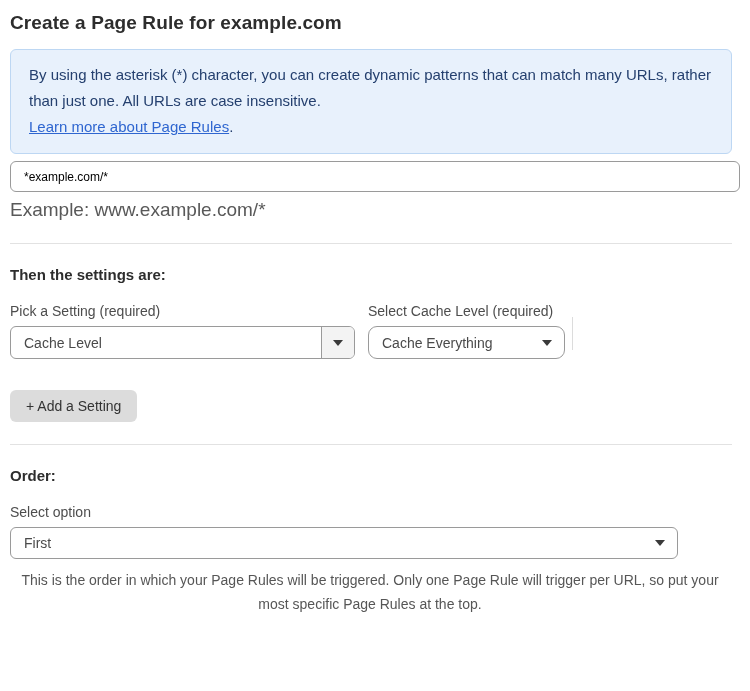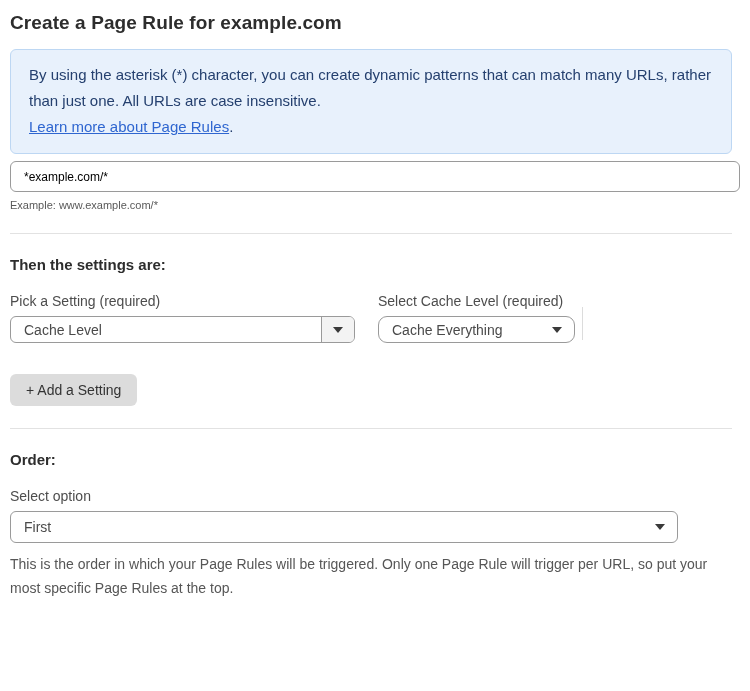--- a/index.html
+++ b/index.html
@@ -39,21 +39,21 @@
   }
   .info-box .info-link-suffix { color: #25406f; }
 
   
   .field-label {
     font-size: 14px;
     color: #4d4d4d;
     margin-top: 24px;
   }
   .helper-text {
-    font-size: 11px;
+    font-size: 19px;
     color: #595959;
     margin-top: 7px;
   }
 
   
   .text-input {
     display: block;
     width: 730px;
     height: 31px;
     margin-top: 7px;
@@ -74,28 +74,28 @@
   }
 
   .section-heading {
     font-size: 15px;
     font-weight: 700;
     color: #2d2d2d;
     margin-top: 22px;
   }
 
   
-  .settings-row { display: flex; margin-top: 0; gap: 10px; }
+  .settings-row { display: flex; margin-top: 0; }
   .settings-col-label { font-size: 14px; color: #4d4d4d; margin-top: 20px; }
   .col-setting { width: 345px; margin-right: 13px; }
   .col-cache { width: 212px; display: flex; }
 
   .select-box {
     margin-top: 7px;
-    height: 27px;
+    height: 33px;
     border: 1px solid #9a9a9a;
     border-radius: 6px;
     background: #ffffff;
     display: flex;
     align-items: center;
     cursor: pointer;
     font-size: 14px;
     color: #4a4a4a;
   }
   .select-box .select-value { padding-left: 13px; flex: 1; }
@@ -144,20 +144,21 @@
   }
   .btn-add { background: #dcdcdc; color: #333333; margin-top: 31px; }
 
   .order-select { width: 668px; height: 32px; }
   .order-helper {
     font-size: 14px;
     color: #565656;
     margin-top: 9px;
     line-height: 24px;
     max-width: 720px;
+    text-align: center;
   }
 </style>
 </head>
 <body>
 
 <div class="container">
 
   <h1 class="page-title">Create a Page Rule for example.com</h1>
 
   <div class="info-box">

